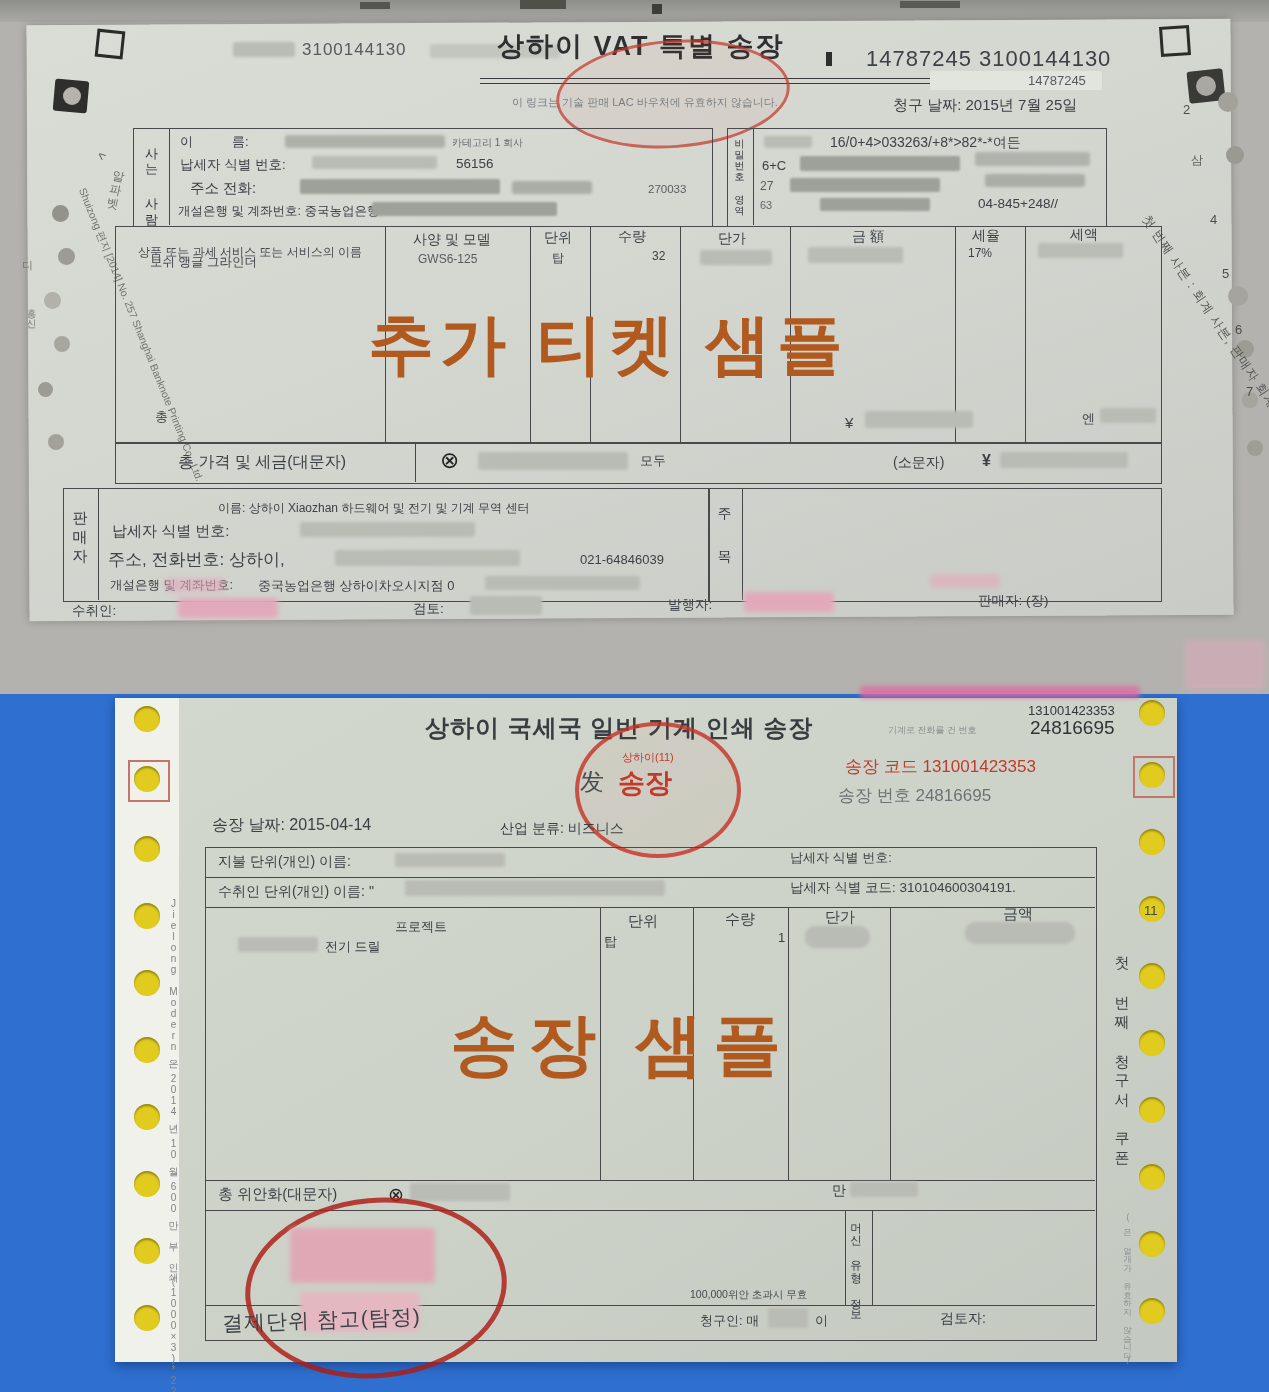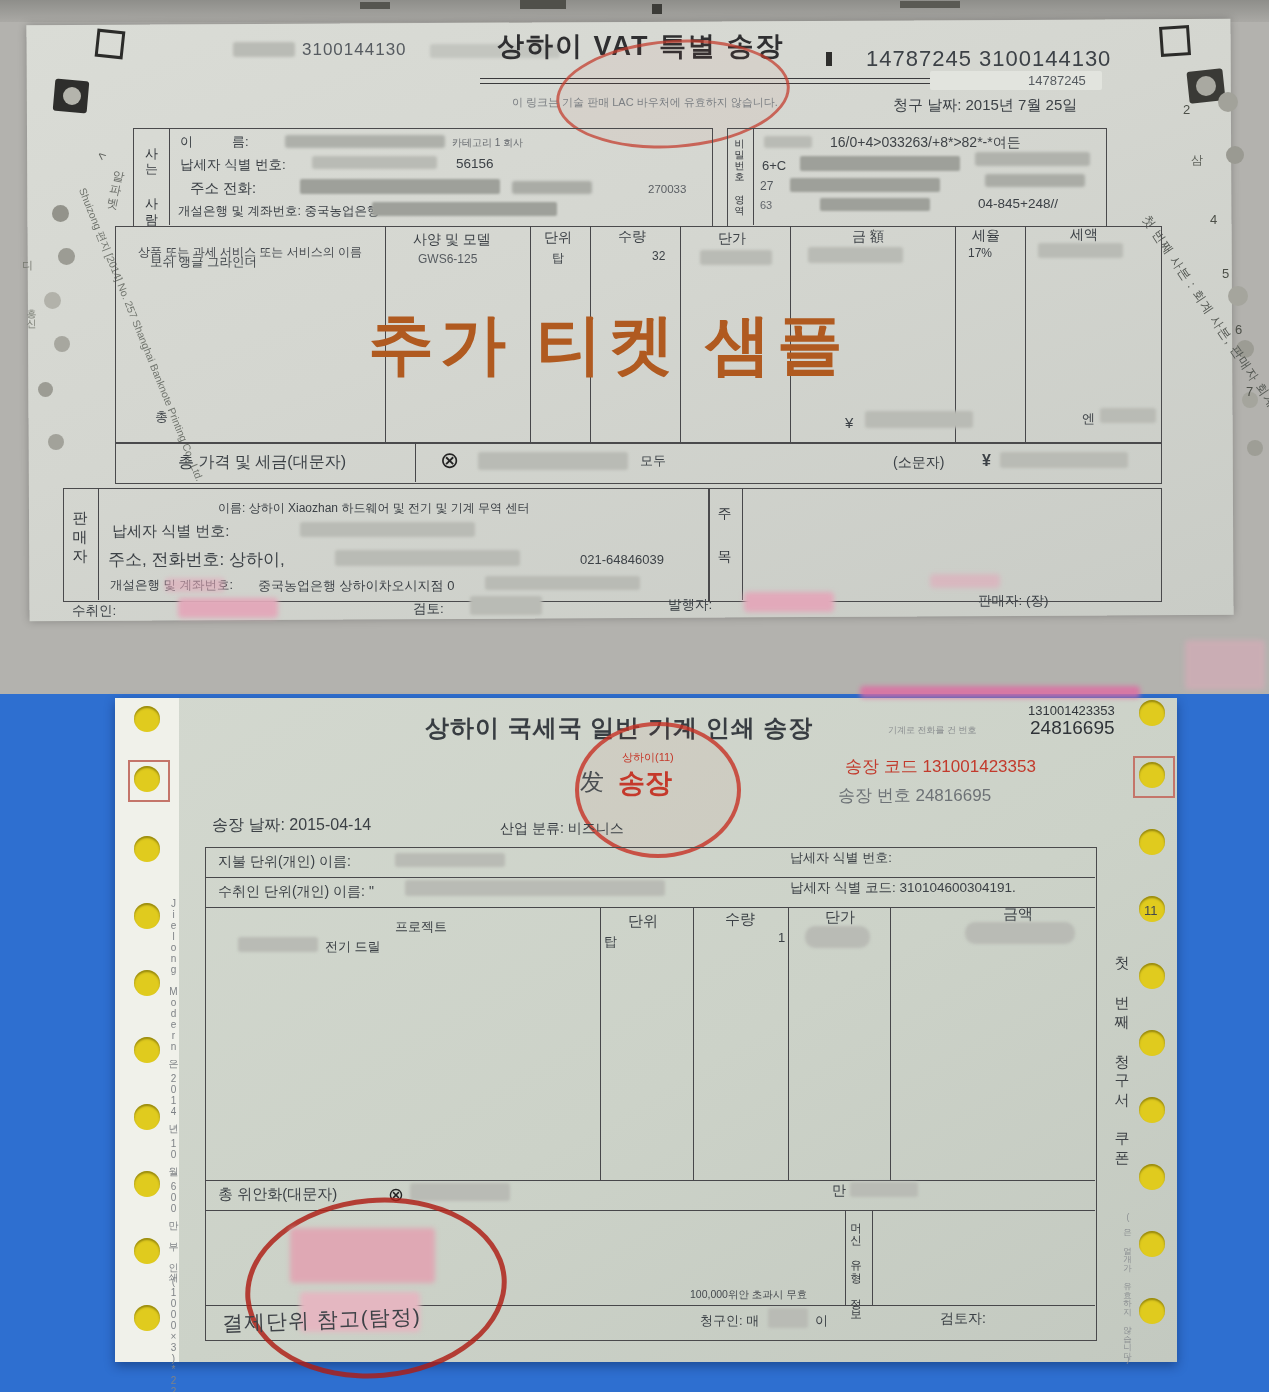--- a/index.html
+++ b/index.html
@@ -267,20 +267,21 @@
   <div class="t" style="left:628px;top:912px;font-size:15px;">단위</div>
   <div class="t" style="left:725px;top:910px;font-size:15px;">수량</div>
   <div class="t" style="left:825px;top:908px;font-size:15px;">단가</div>
   <div class="t" style="left:1003px;top:905px;font-size:15px;">금액</div>
   <div class="blur" style="left:238px;top:937px;width:80px;height:15px;"></div>
   <div class="t" style="left:325px;top:938px;font-size:13px;">전기 드릴</div>
   <div class="t" style="left:604px;top:933px;font-size:13px;">탑</div>
   <div class="t" style="left:778px;top:930px;font-size:13px;">1</div>
   <div class="blur" style="left:805px;top:926px;width:65px;height:22px;border-radius:10px;"></div>
   <div class="blur" style="left:965px;top:922px;width:110px;height:22px;border-radius:10px;"></div>
+  <div class="wm" style="left:450px;top:1000px;font-size:68px;letter-spacing:10px;">송장 샘플</div>
 
   <div class="line" style="left:205px;top:1180px;width:890px;height:1.4px;"></div>
   <div class="line" style="left:205px;top:1210px;width:890px;height:1.4px;"></div>
   <div class="t" style="left:218px;top:1185px;font-size:15px;">총 위안화(대문자)</div>
   <div class="t" style="left:388px;top:1183px;font-size:19px;color:#222;">⊗</div>
   <div class="blur" style="left:410px;top:1183px;width:100px;height:18px;"></div>
   <div class="t" style="left:832px;top:1182px;font-size:14px;">만</div>
   <div class="blur" style="left:850px;top:1182px;width:68px;height:15px;"></div>
 
   <div class="line" style="left:845px;top:1210px;width:1.3px;height:95px;"></div>

